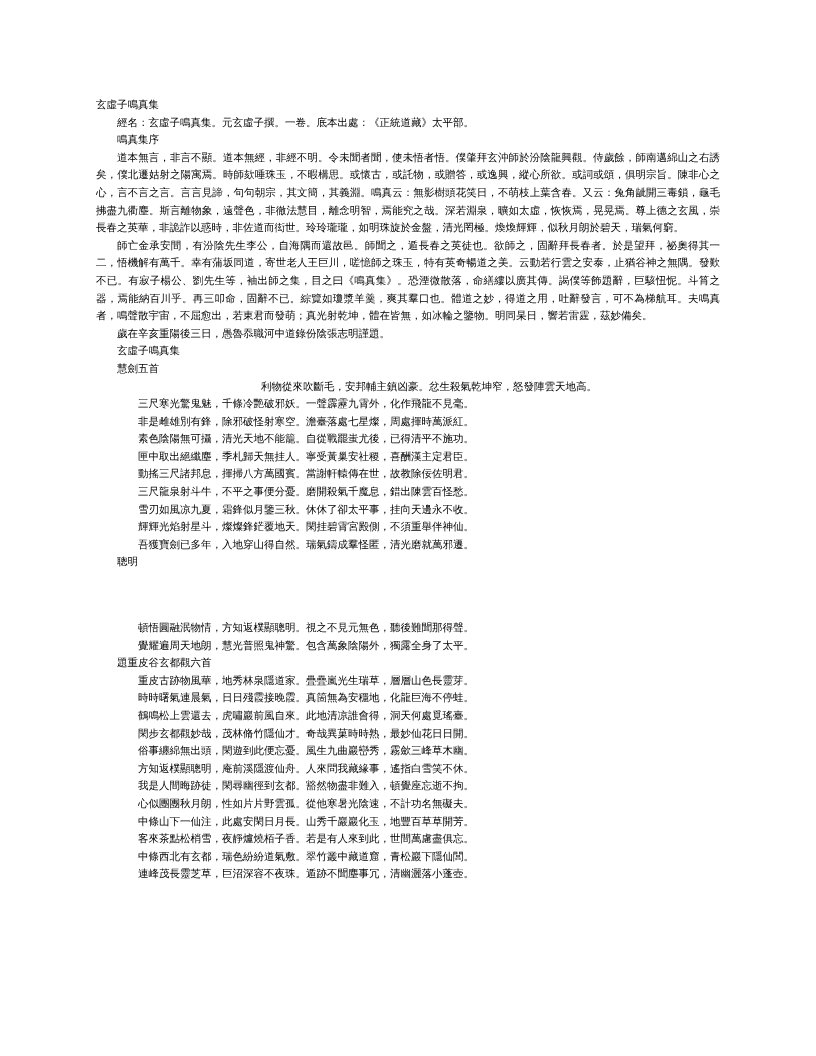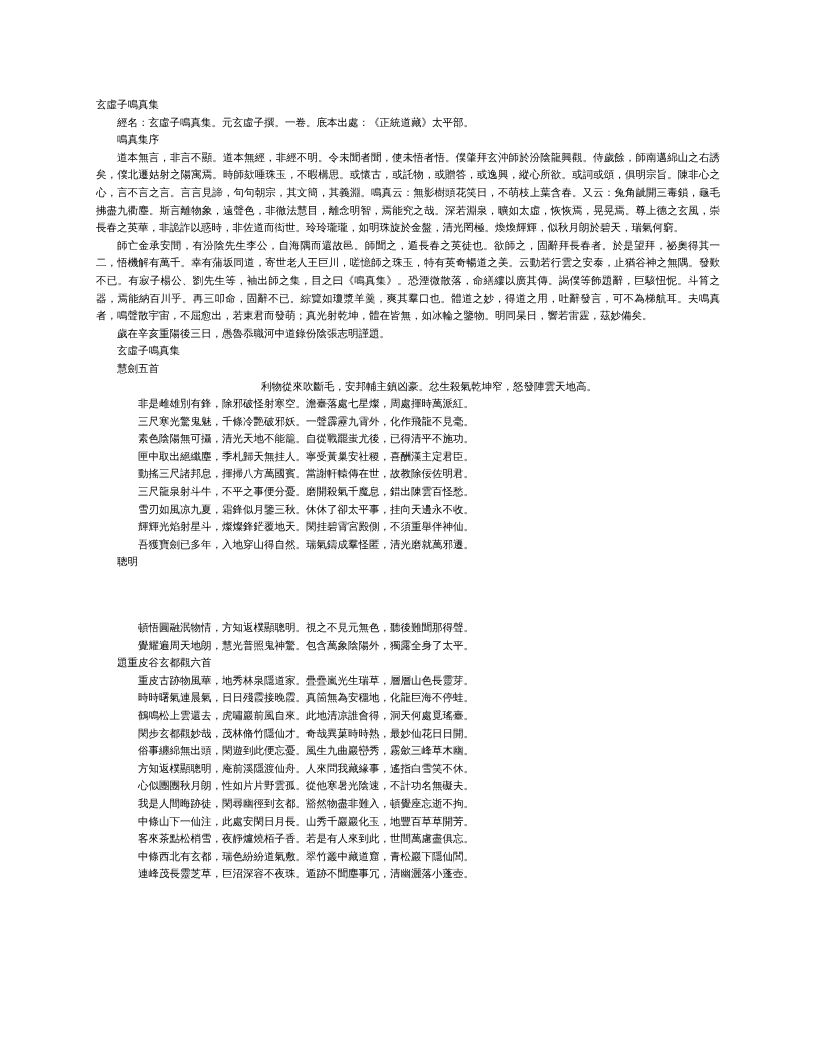--- a/index.html
+++ b/index.html
@@ -51,39 +51,39 @@
   <div class="doc" id="doc-body">
       <div class="line" style="padding-left: 0px;">玄虛子鳴真集</div>
       <div class="line" style="padding-left: 21px;">經名：玄虛子鳴真集。元玄虛子撰。一卷。底本出處：《正統道藏》太平部。</div>
       <div class="line" style="padding-left: 21px;">鳴真集序</div>
       <div class="para" style="text-indent: 21px;">道本無言，非言不顯。道本無經，非經不明。令未聞者聞，使未悟者悟。僕肇拜玄沖師於汾陰龍興觀。侍歲餘，師南邁綿山之右誘矣，僕北遷姑射之陽寓焉。時師欬唾珠玉，不暇構思。或懷古，或託物，或贈答，或逸興，縱心所欲。或詞或頌，俱明宗旨。陳非心之心，言不言之言。言言見諦，句句朝宗，其文簡，其義淵。鳴真云：無影樹頭花笑日，不萌枝上葉含春。又云：兔角龇開三毒鎖，龜毛拂盡九衢塵。斯言離物象，遠聲色，非徹法慧目，離念明智，焉能究之哉。深若淵泉，曠如太虛，恢恢焉，晃晃焉。尊上德之玄風，崇長春之英華，非詭詐以惑時，非佐道而衒世。玲玲瓏瓏，如明珠旋於金盤，清光罔極。煥煥輝輝，似秋月朗於碧天，瑞氣何窮。</div>
       <div class="para" style="text-indent: 21px;">師亡金承安間，有汾陰先生李公，自海隅而還故邑。師聞之，遁長春之英徒也。欲師之，固辭拜長春者。於是望拜，祕奧得其一二，悟機解有萬千。幸有蒲坂同道，寄世老人王巨川，嗟憶師之珠玉，特有英奇暢道之美。云動若行雲之安泰，止猶谷神之無隅。發歎不已。有寂子楊公、劉先生等，袖出師之集，目之曰《鳴真集》。恐湮微散落，命繕縷以廣其傳。謁僕等飾題辭，巨駭忸怩。斗筲之器，焉能納百川乎。再三叩命，固辭不已。綜覽如瓊漿羊羹，爽其羣口也。體道之妙，得道之用，吐辭發言，可不為梯航耳。夫鳴真者，鳴聲散宇宙，不屈愈出，若東君而發萌；真光射乾坤，體在皆無，如冰輪之鑒物。明同杲日，響若雷霆，茲妙備矣。</div>
       <div class="line" style="padding-left: 21px;">歲在辛亥重陽後三日，愚魯忝職河中道錄份陰張志明謹題。</div>
       <div class="line" style="padding-left: 21px;">玄虛子鳴真集</div>
       <div class="line" style="padding-left: 21px;">慧劍五首</div>
       <div class="line" style="padding-left: 42px; text-align: center;">利物從來吹斷毛，安邦輔主鎮凶豪。忿生殺氣乾坤窄，怒發陣雲天地高。</div>
+      <div class="line" style="padding-left: 42px;">三尺寒光驚鬼魅，千條冷艷破邪妖。一聲霹靂九霄外，化作飛龍不見毫。</div>
       <div class="line" style="padding-left: 42px;">非是雌雄別有鋒，除邪破怪射寒空。澹臺落處七星燦，周處揮時萬派紅。</div>
-      <div class="line" style="padding-left: 42px;">三尺寒光驚鬼魅，千條冷艷破邪妖。一聲霹靂九霄外，化作飛龍不見毫。</div>
       <div class="line" style="padding-left: 42px;">素色陰陽無可攝，清光天地不能籠。自從戰罷蚩尤後，已得清平不施功。</div>
       <div class="line" style="padding-left: 42px;">匣中取出絕纖塵，季札歸天無挂人。寧受黃巢安社稷，喜酬漢主定君臣。</div>
       <div class="line" style="padding-left: 42px;">動搖三尺諸邦息，揮掃八方萬國賓。當謝軒轅傳在世，故教除佞佐明君。</div>
       <div class="line" style="padding-left: 42px;">三尺龍泉射斗牛，不平之事便分憂。磨開殺氣千魔息，錯出陳雲百怪愁。</div>
       <div class="line" style="padding-left: 42px;">雪刃如風凉九夏，霜鋒似月鑒三秋。休休了卻太平事，挂向天邊永不收。</div>
       <div class="line" style="padding-left: 42px;">輝輝光焰射星斗，燦燦鋒鋩覆地天。閑挂碧霄宮殿側，不須重舉伴神仙。</div>
       <div class="line" style="padding-left: 42px;">吾獲寶劍已多年，入地穿山得自然。瑞氣鑄成羣怪匿，清光磨就萬邪遷。</div>
       <div class="line" style="padding-left: 21px;">聰明</div>
       <div class="line" style="padding-left: 42px; margin-top: 48px;">頓悟圓融泯物情，方知返樸顯聰明。視之不見元無色，聽後難聞那得聲。</div>
       <div class="line" style="padding-left: 42px;">覺耀遍周天地朗，慧光普照鬼神驚。包含萬象陰陽外，獨露全身了太平。</div>
       <div class="line" style="padding-left: 21px;">題重皮谷玄都觀六首</div>
       <div class="line" style="padding-left: 42px;">重皮古跡物風華，地秀林泉隱道家。疊疊嵐光生瑞草，層層山色長靈芽。</div>
       <div class="line" style="padding-left: 42px;">時時曙氣連晨氣，日日殘霞接晚霞。真箇無為安穩地，化龍巨海不停蛙。</div>
       <div class="line" style="padding-left: 42px;">鶴鳴松上雲還去，虎嘯巖前風自來。此地清凉誰會得，洞天何處覓瑤臺。</div>
       <div class="line" style="padding-left: 42px;">閑步玄都觀妙哉，茂林脩竹隱仙才。奇哉異菓時時熟，最妙仙花日日開。</div>
       <div class="line" style="padding-left: 42px;">俗事纏綿無出頭，閑遊到此便忘憂。風生九曲巖巒秀，霧歛三峰草木幽。</div>
       <div class="line" style="padding-left: 42px;">方知返樸顯聰明，庵前溪隱渡仙舟。人來問我藏緣事，遙指白雪笑不休。</div>
+      <div class="line" style="padding-left: 42px;">我是人間晦跡徒，閑尋幽徑到玄都。豁然物盡非難入，頓覺座忘逝不拘。</div>
       <div class="line" style="padding-left: 42px;">心似團團秋月朗，性如片片野雲孤。從他寒暑光陰速，不計功名無礙夫。</div>
-      <div class="line" style="padding-left: 42px;">我是人間晦跡徒，閑尋幽徑到玄都。豁然物盡非難入，頓覺座忘逝不拘。</div>
       <div class="line" style="padding-left: 42px;">中條山下一仙注，此處安閑日月長。山秀千巖巖化玉，地豐百草草開芳。</div>
       <div class="line" style="padding-left: 42px;">客來茶點松梢雪，夜靜爐燒栢子香。若是有人來到此，世間萬慮盡俱忘。</div>
       <div class="line" style="padding-left: 42px;">中條西北有玄都，瑞色紛紛道氣敷。翠竹叢中藏道窟，青松巖下隱仙閭。</div>
       <div class="line" style="padding-left: 42px;">連峰茂長靈芝草，巨沼深容不夜珠。遁跡不聞塵事冗，清幽灑落小蓬壺。</div>
     </div>
 </div>
 
 </body></html>

